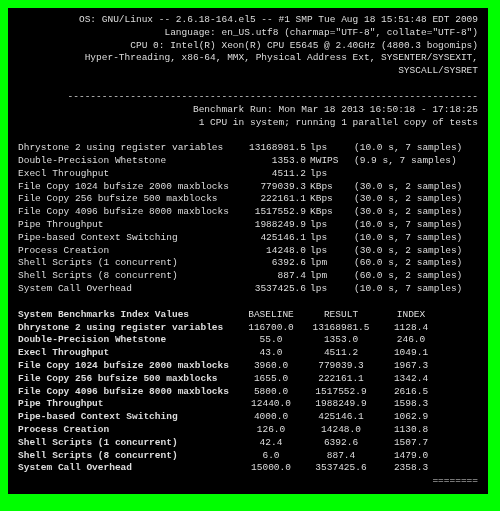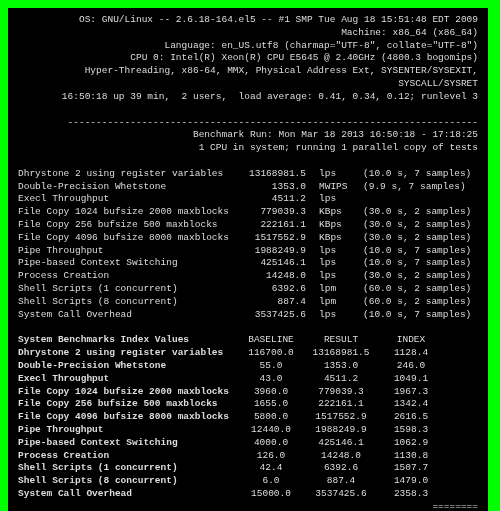--- a/index.html
+++ b/index.html
@@ -30,21 +30,20 @@
     white-space: nowrap;
     overflow: hidden;
   }
   .bench-val {
     width: 70px;
     text-align: right;
   }
   .bench-unit {
     width: 38px;
     padding-left: 4px;
-    margin-left: 9px;
   }
   .bench-extra {
     padding-left: 6px;
     white-space: nowrap;
     text-align: right;
   }
   .idx-line .idx-name {
     width: 218px;
     white-space: nowrap;
     overflow: hidden;
@@ -57,26 +56,24 @@
   .separators {
     color: #dddddd;
   }
 </style>
 </head>
 <body>
 
 <div class="terminal">
 
   <div class="line">   OS: GNU/Linux -- 2.6.18-164.el5 -- #1 SMP Tue Aug 18 15:51:48 EDT 2009</div>
-  <div class="line">   Machine: x86_64 (x86_64)</div>
   <div class="line">   Language: en_US.utf8 (charmap="UTF-8", collate="UTF-8")</div>
   <div class="line">   CPU 0: Intel(R) Xeon(R) CPU E5645 @ 2.40GHz (4800.3 bogomips)</div>
   <div class="line">          Hyper-Threading, x86-64, MMX, Physical Address Ext, SYSENTER/SYSEXIT,</div>
   <div class="line">SYSCALL/SYSRET</div>
-  <div class="line">   16:50:18 up 39 min,  2 users,  load average: 0.41, 0.34, 0.12; runlevel 3</div>
 
   <div class="line">&nbsp;</div>
   <div class="line">------------------------------------------------------------------------</div>
 
   <div class="line">Benchmark Run: Mon Mar 18 2013 16:50:18 - 17:18:25</div>
   <div class="line">1 CPU in system; running 1 parallel copy of tests</div>
   <div class="line">&nbsp;</div>
 
   <div id="bench-block">
       <div class="row">

